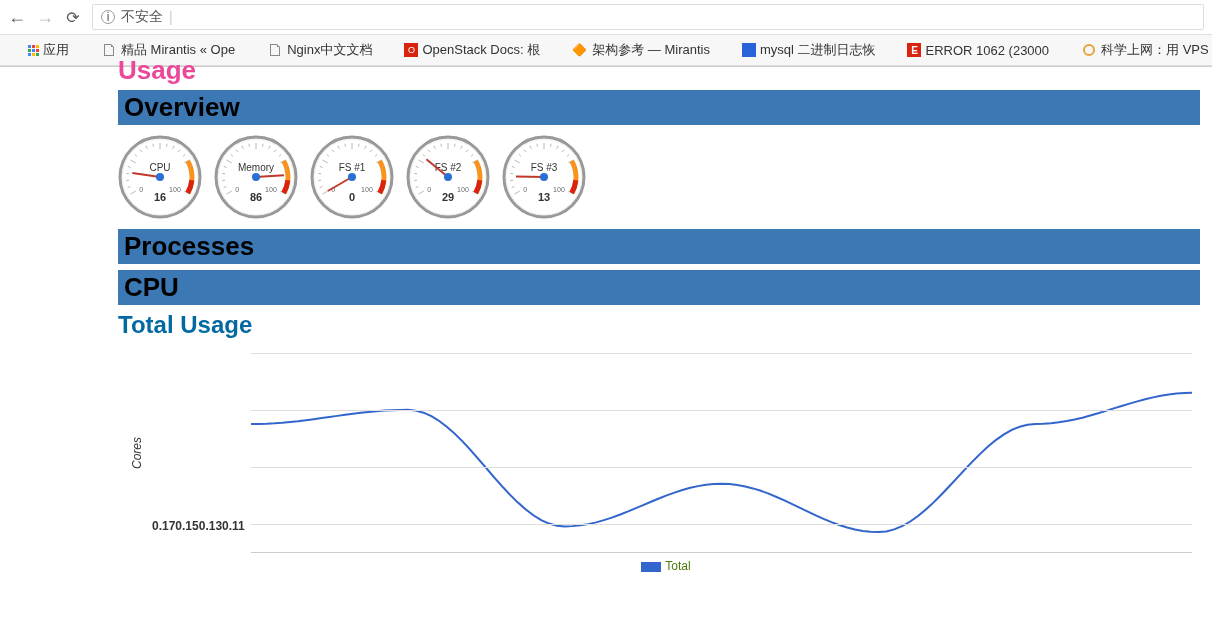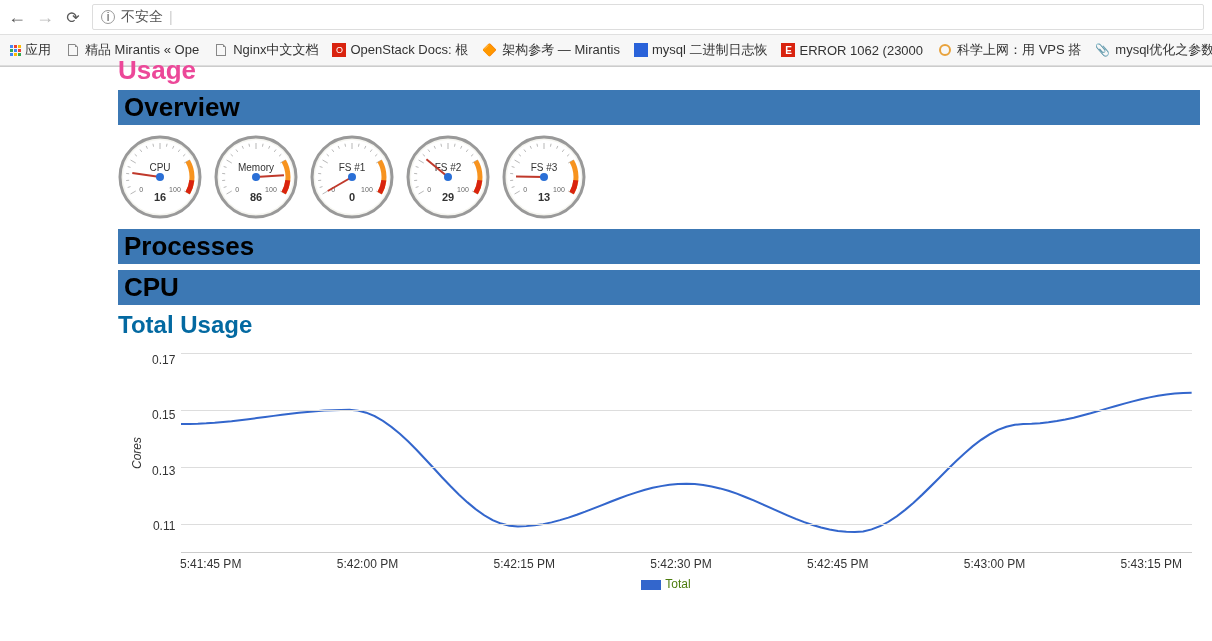--- a/index.html
+++ b/index.html
@@ -9,21 +9,21 @@
 .browser-top { background: #f1f1f1; border-bottom: 1px solid #ccc; }
 .nav-row { display: flex; align-items: center; padding: 4px 8px; gap: 10px; background: #fff; border-bottom: 1px solid #e0e0e0; }
 .nav-arrow { width: 18px; height: 18px; color: #5a5a5a; cursor: pointer; display: flex; align-items: center; justify-content: center; font-size: 18px; }
 .nav-arrow.disabled { color: #bbb; }
 .reload { font-size: 16px; color: #5a5a5a; }
 .addr { flex: 1; display: flex; align-items: center; gap: 6px; background: #fff; border: 1px solid #ddd; border-radius: 2px; padding: 3px 8px; font-size: 14px; color: #555; }
 .addr .info { font-size: 12px; border: 1px solid #999; border-radius: 50%; width: 14px; height: 14px; display: inline-flex; align-items: center; justify-content: center; }
 .addr .sep { color: #ccc; }
 
 .bookmarks { display: flex; align-items: center; gap: 14px; padding: 6px 10px; background: #f7f7f7; border-bottom: 1px solid #ddd; font-size: 13px; }
-.bm-item { display: flex; align-items: center; gap: 4px; color: #333; cursor: pointer; white-space: nowrap; }
+.bm-item { display: flex; align-items: center; gap: 4px; color: #333; cursor: pointer; white-space: nowrap; margin-left: 18px; }
 .bm-icon { width: 16px; height: 16px; display: inline-flex; align-items: center; justify-content: center; font-size: 12px; }
 .apps-icon { display: grid; grid-template-columns: repeat(3,3px); grid-template-rows: repeat(3,3px); gap: 1px; }
 .apps-icon span { background: #4285f4; }
 .apps-icon span:nth-child(2){background:#ea4335}.apps-icon span:nth-child(3){background:#fbbc05}
 .apps-icon span:nth-child(4){background:#34a853}.apps-icon span:nth-child(6){background:#ea4335}
 .apps-icon span:nth-child(8){background:#fbbc05}.apps-icon span:nth-child(9){background:#34a853}
 .file-ic { border: 1px solid #888; width: 10px; height: 12px; position: relative; }
 .file-ic::after { content:''; position:absolute; top:-1px; right:-1px; border-top:3px solid #f7f7f7; border-left:3px solid #888; }
 .sq-red { width: 14px; height: 14px; background: #d9230f; color:#fff; font-size:9px; display:flex;align-items:center;justify-content:center; }
 .sq-blue { width: 14px; height: 14px; background: #2962d9; }
@@ -39,21 +39,21 @@
 .gauge svg { width: 100%; height: 100%; }
 .g-label { font-size: 10px; fill: #333; text-anchor: middle; }
 .g-val { font-size: 11px; fill: #333; text-anchor: middle; font-weight: bold; }
 .g-tick { font-size: 7px; fill: #666; }
 
 .subhead { font-size: 24px; font-weight: bold; padding: 6px 0 4px 118px; color: #0369a1; }
 
 
 .chart-wrap { display: flex; padding: 10px 20px 0 130px; }
 .ylabel { writing-mode: vertical-rl; transform: rotate(180deg); font-size: 12px; font-style: italic; color: #333; align-self: center; margin-right: 8px; }
-.yaxis { display: flex; flex-direction: column; justify-content: space-between; align-items: flex-end; padding: 0 6px 20px 0; font-size: 12px; color: #333; height: 200px; }
+.yaxis { display: flex; justify-content: space-between; align-items: flex-end; padding: 0 6px 20px 0; font-size: 12px; color: #333; height: 200px; font-weight: bold; }
 .plot { flex: 1; position: relative; height: 200px; border-bottom: 1px solid #ccc; }
 .grid-h { position: absolute; left: 0; right: 0; border-top: 1px solid #ddd; }
 .xaxis { display: flex; justify-content: space-between; padding: 4px 0 0 0; font-size: 12px; color: #333; margin-left: 180px; margin-right: 30px; }
 .legend { text-align: center; font-size: 12px; color: #4d7c0f; padding: 6px 0; margin-left: 120px; }
 .legend .swatch { display: inline-block; width: 20px; height: 10px; background: #3366cc; vertical-align: middle; margin-right: 4px; }
 </style>
 </head>
 <body>
 
 <div class="browser-top">
@@ -311,25 +311,16 @@
     <div class="plot">
       <svg style="position:absolute;inset:0;width:100%;height:100%" viewBox="0 0 900 200" preserveAspectRatio="none">
           <path d="M 0.0 71.4 L 7.5 71.3 L 15.0 71.1 L 22.5 70.7 L 30.0 70.1 L 37.5 69.3 L 45.0 68.5 L 52.5 67.5 L 60.0 66.5 L 67.5 65.4 L 75.0 64.3 L 82.5 63.2 L 90.0 62.1 L 97.5 61.0 L 105.0 60.1 L 112.5 59.2 L 120.0 58.5 L 127.5 57.9 L 135.0 57.5 L 142.5 57.2 L 150.0 57.1 L 157.5 57.9 L 165.0 60.0 L 172.5 63.5 L 180.0 68.3 L 187.5 74.3 L 195.0 81.3 L 202.5 89.1 L 210.0 97.6 L 217.5 106.6 L 225.0 115.7 L 232.5 124.9 L 240.0 133.8 L 247.5 142.3 L 255.0 150.1 L 262.5 157.1 L 270.0 163.1 L 277.5 167.9 L 285.0 171.4 L 292.5 173.6 L 300.0 174.3 L 307.5 174.0 L 315.0 173.2 L 322.5 172.0 L 330.0 170.2 L 337.5 168.0 L 345.0 165.5 L 352.5 162.6 L 360.0 159.5 L 367.5 156.2 L 375.0 152.9 L 382.5 149.5 L 390.0 146.2 L 397.5 143.1 L 405.0 140.3 L 412.5 137.7 L 420.0 135.5 L 427.5 133.8 L 435.0 132.5 L 442.5 131.7 L 450.0 131.4 L 457.5 131.7 L 465.0 132.6 L 472.5 134.1 L 480.0 136.1 L 487.5 138.5 L 495.0 141.4 L 502.5 144.7 L 510.0 148.2 L 517.5 151.9 L 525.0 155.7 L 532.5 159.5 L 540.0 163.2 L 547.5 166.7 L 555.0 170.0 L 562.5 172.9 L 570.0 175.4 L 577.5 177.4 L 585.0 178.8 L 592.5 179.7 L 600.0 180.0 L 607.5 179.3 L 615.0 177.3 L 622.5 174.1 L 630.0 169.6 L 637.5 164.1 L 645.0 157.6 L 652.5 150.4 L 660.0 142.5 L 667.5 134.2 L 675.0 125.7 L 682.5 117.2 L 690.0 108.9 L 697.5 101.1 L 705.0 93.8 L 712.5 87.3 L 720.0 81.8 L 727.5 77.3 L 735.0 74.1 L 742.5 72.1 L 750.0 71.4 L 757.5 71.2 L 765.0 70.7 L 772.5 69.7 L 780.0 68.4 L 787.5 66.8 L 795.0 65.0 L 802.5 62.8 L 810.0 60.6 L 817.5 58.2 L 825.0 55.7 L 832.5 53.3 L 840.0 50.9 L 847.5 48.6 L 855.0 46.5 L 862.5 44.6 L 870.0 43.0 L 877.5 41.7 L 885.0 40.8 L 892.5 40.2 L 900.0 40.0" fill="none" stroke="#3366cc" stroke-width="2"></path>
         </svg>
     <div class="grid-h" style="top: 0px;"></div>
         <div class="grid-h" style="top: 57.1429px;"></div>
         <div class="grid-h" style="top: 114.286px;"></div>
         <div class="grid-h" style="top: 171.429px;"></div>
       </div>
   </div>
-  <div class="xaxis">
-      <div>5:41:45 PM</div>
-      <div>5:42:00 PM</div>
-      <div>5:42:15 PM</div>
-      <div>5:42:30 PM</div>
-      <div>5:42:45 PM</div>
-      <div>5:43:00 PM</div>
-      <div>5:43:15 PM</div>
-    </div>
   <div class="legend">
     <span class="swatch"></span><span>Total</span>
   </div>
 </div>
 
 </body></html>

